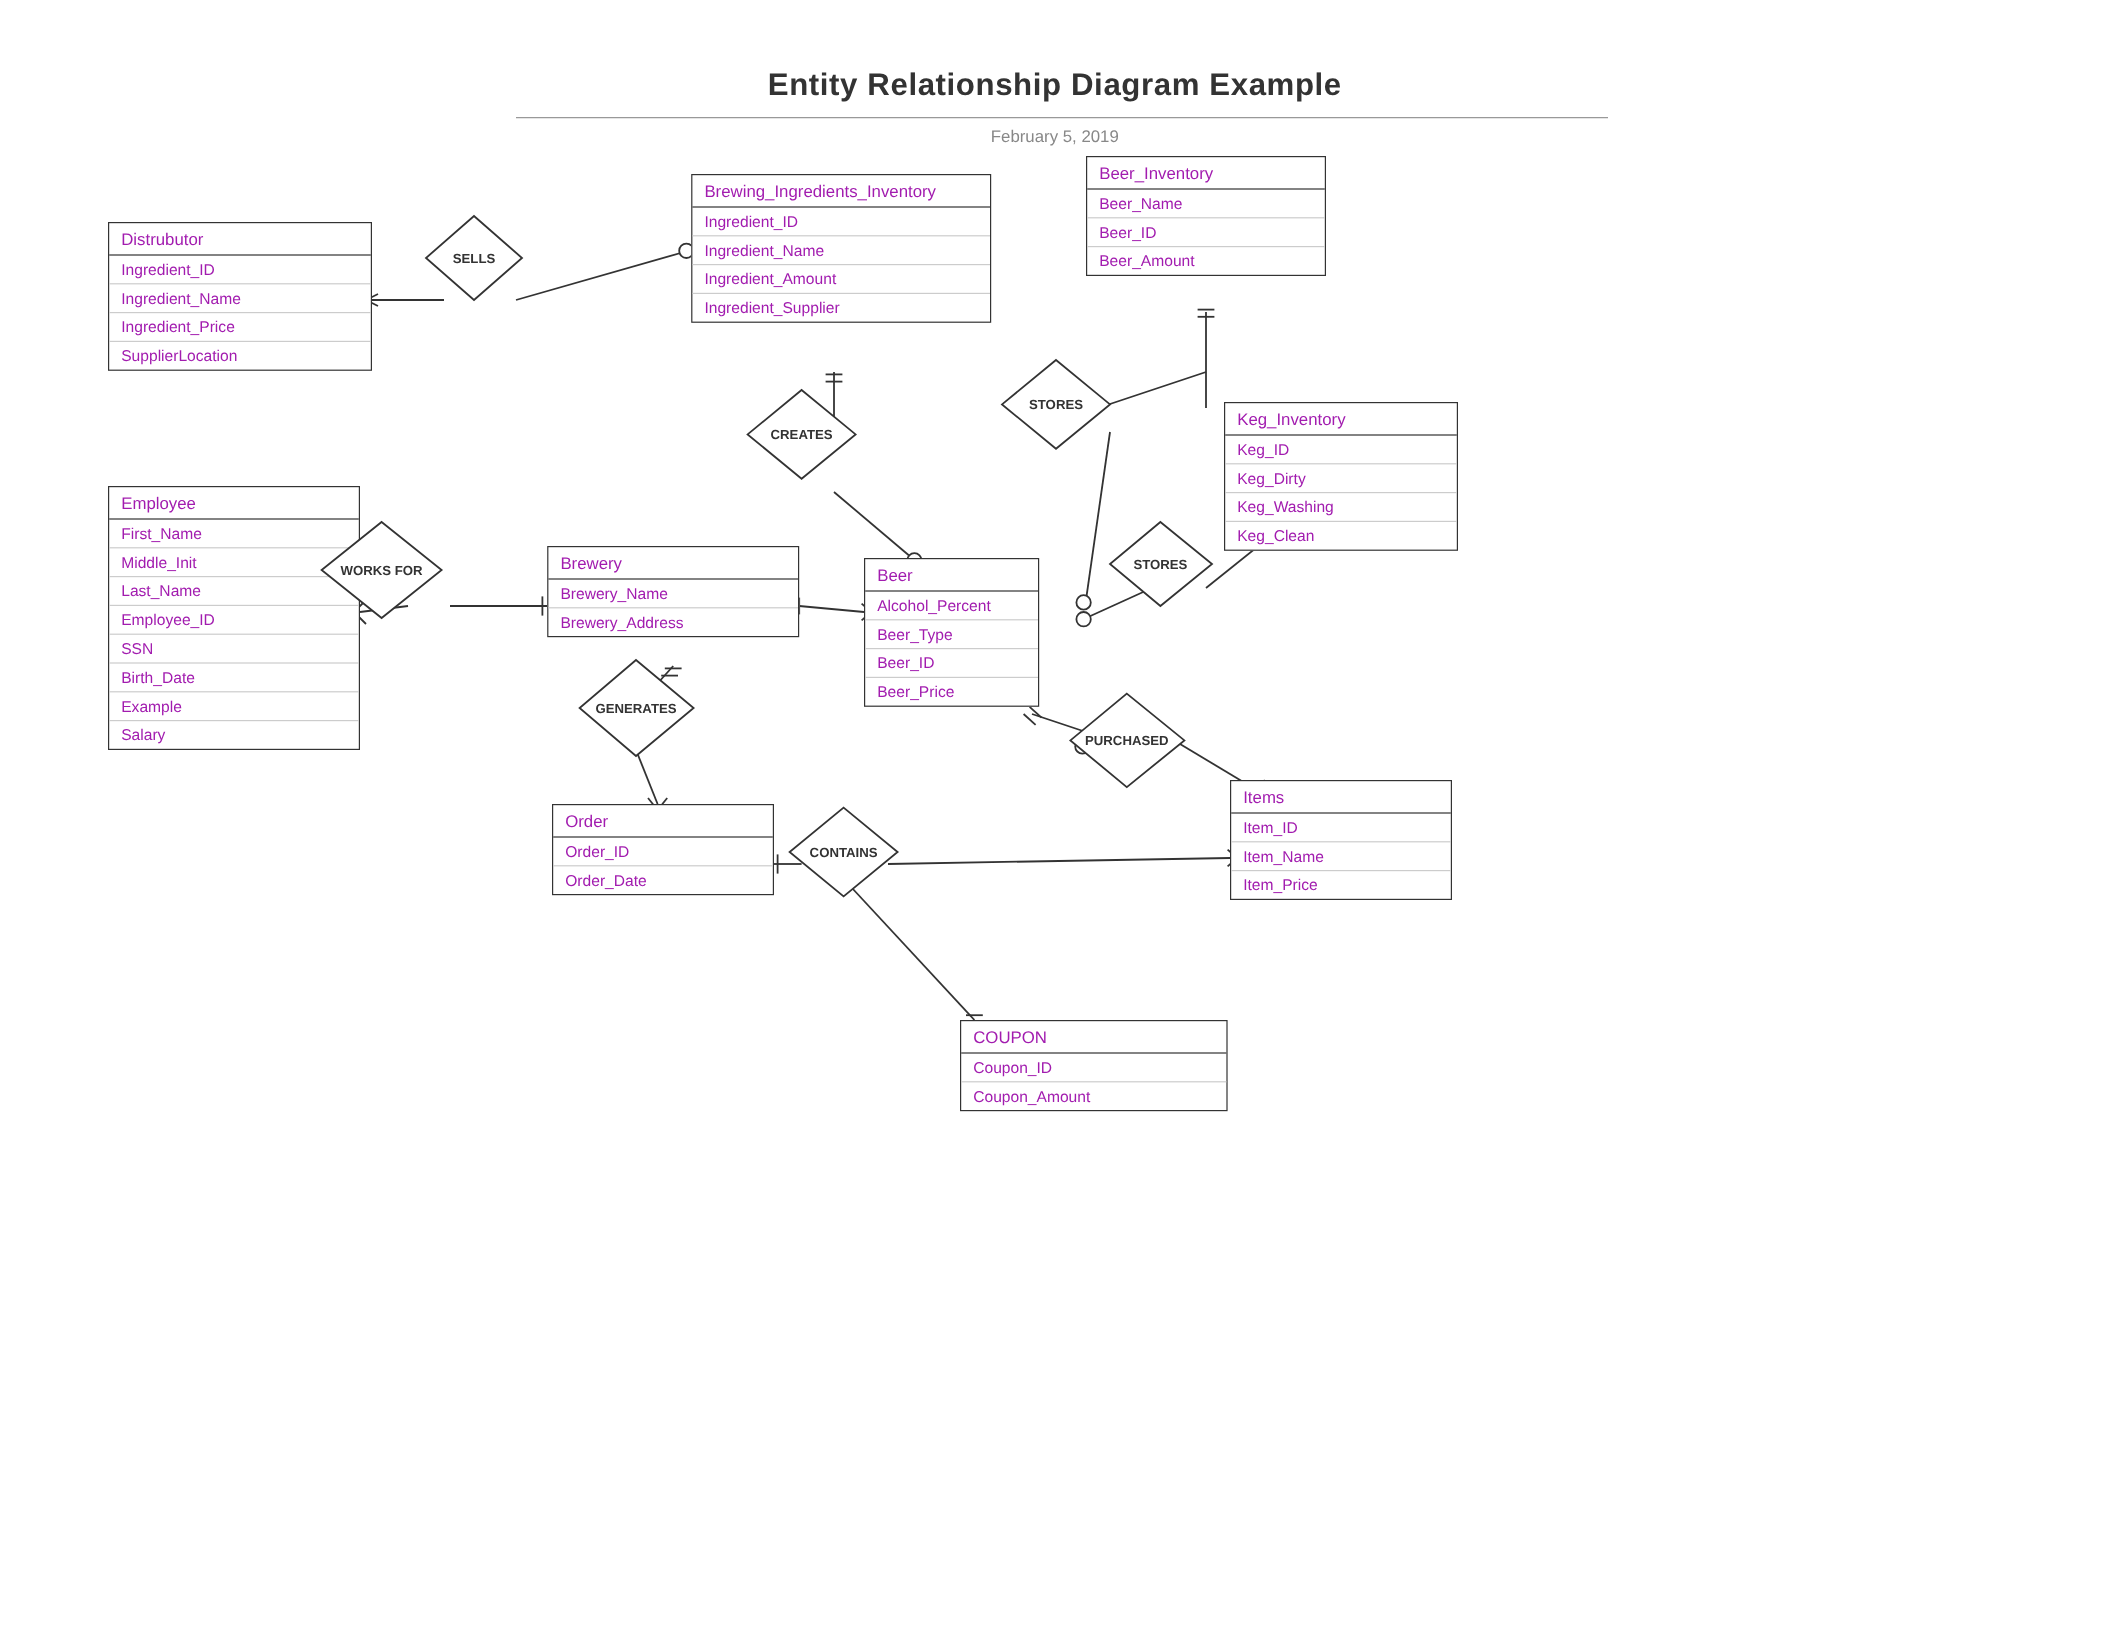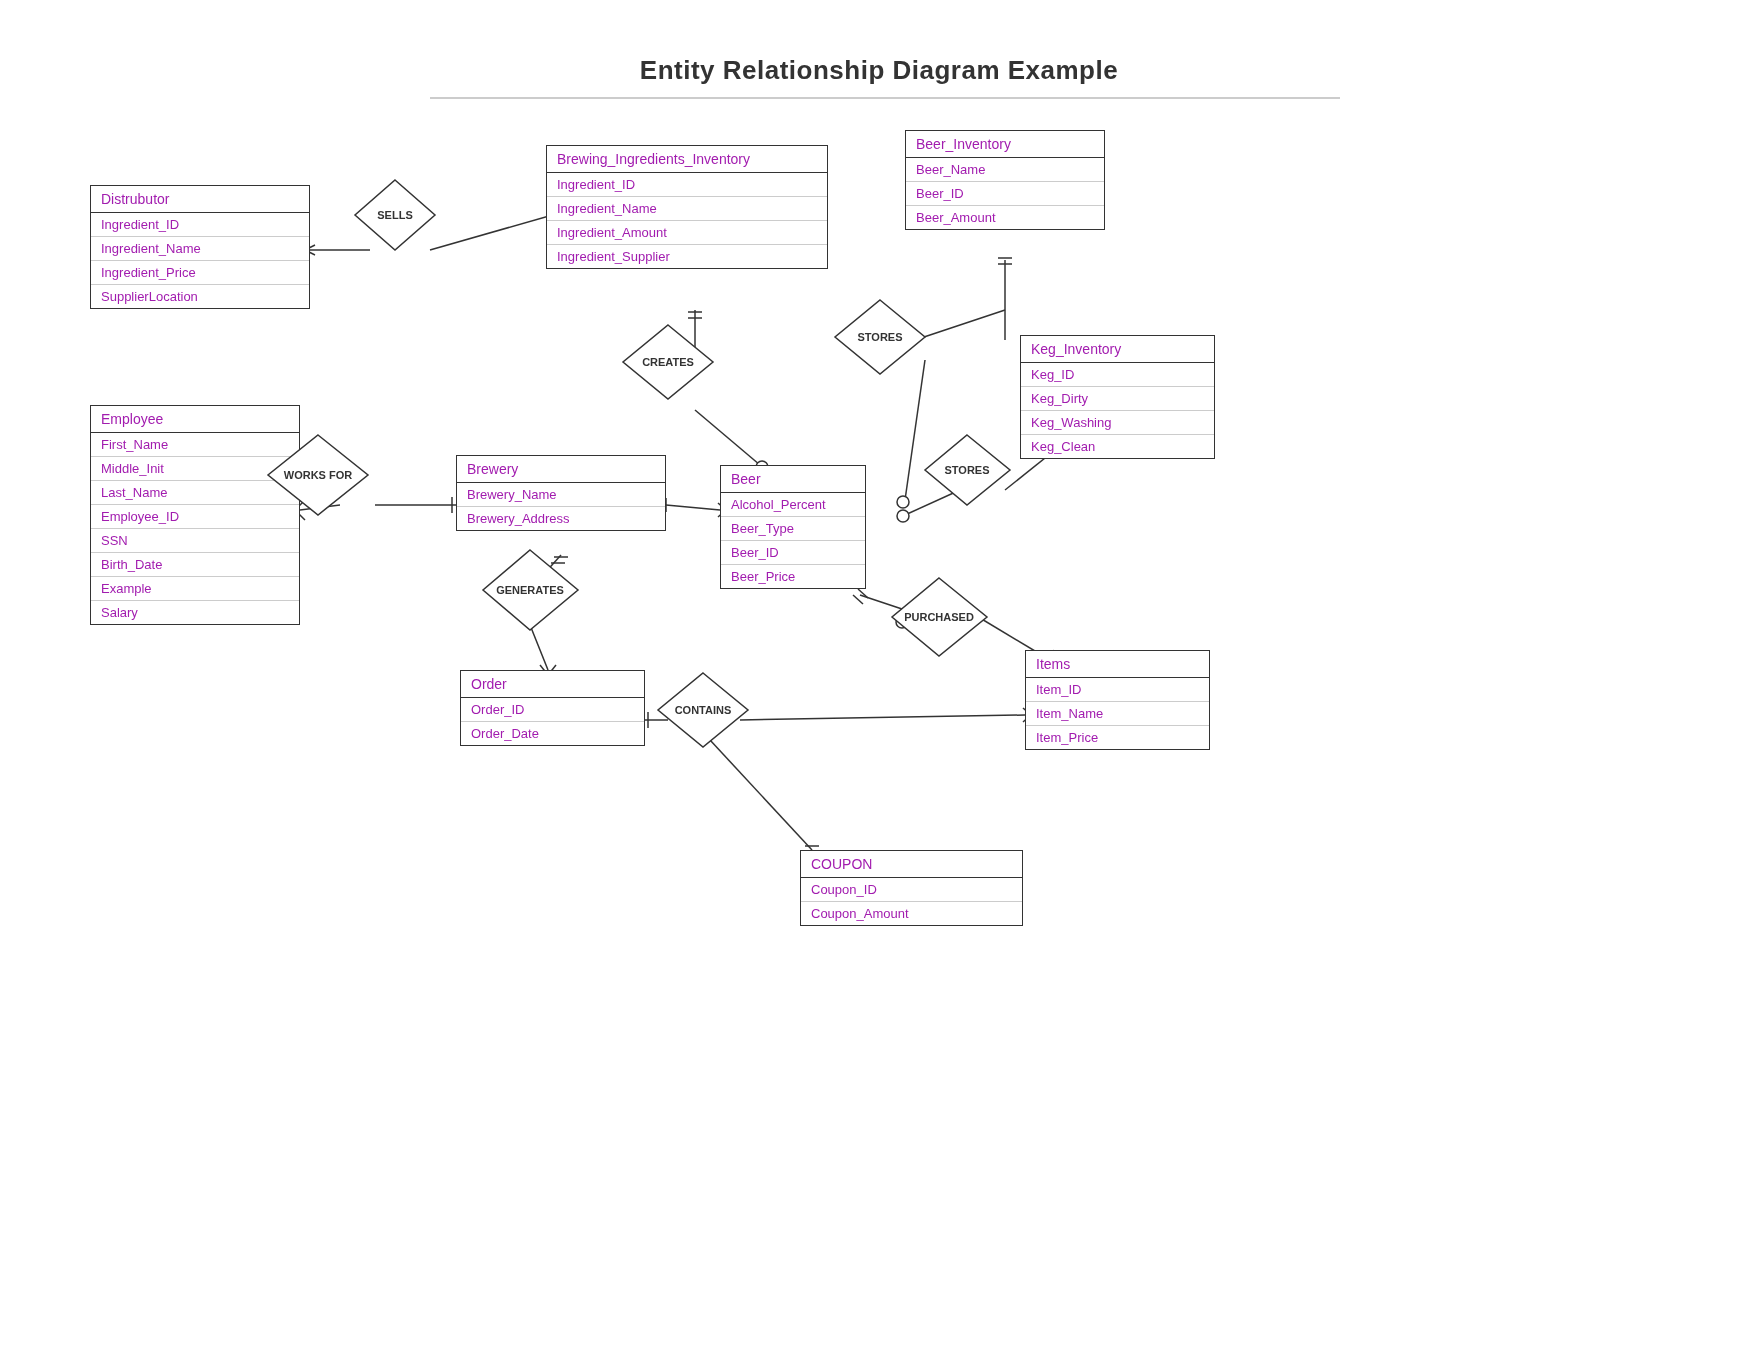--- a/index.html
+++ b/index.html
@@ -62,20 +62,21 @@
     .entity-attr:last-child {
       border-bottom: none;
     }
   </style>
 </head>
 <body>
 
 <div id="diagram-container">
 
   <div class="page-title">Entity Relationship Diagram Example</div>
+  <div class="page-subtitle">February 5, 2019</div>
 
   <svg id="main-svg">
 
     <line x1="430" y1="98" x2="1340" y2="98" stroke="#999" stroke-width="1"></line>
 
     <line x1="310" y1="250" x2="370" y2="250" stroke="#333" stroke-width="1.5"></line>
 
     <line x1="315" y1="245" x2="305" y2="250" stroke="#333" stroke-width="1.5"></line>
     <line x1="315" y1="255" x2="305" y2="250" stroke="#333" stroke-width="1.5"></line>
 
@@ -170,21 +171,21 @@
   </svg>
 
   <div class="entity" style="left:90px; top:185px; width:220px;">
     <div class="entity-header">Distrubutor</div>
     <div class="entity-attr">Ingredient_ID</div>
     <div class="entity-attr">Ingredient_Name</div>
     <div class="entity-attr">Ingredient_Price</div>
     <div class="entity-attr">SupplierLocation</div>
   </div>
 
-  <div class="entity" style="left:546px; top:145px; width:282px;">
+  <div class="entity" style="left:576px; top:145px; width:250px;">
     <div class="entity-header">Brewing_Ingredients_Inventory</div>
     <div class="entity-attr">Ingredient_ID</div>
     <div class="entity-attr">Ingredient_Name</div>
     <div class="entity-attr">Ingredient_Amount</div>
     <div class="entity-attr">Ingredient_Supplier</div>
   </div>
 
   <div class="entity" style="left:905px; top:130px; width:200px;">
     <div class="entity-header">Beer_Inventory</div>
     <div class="entity-attr">Beer_Name</div>

